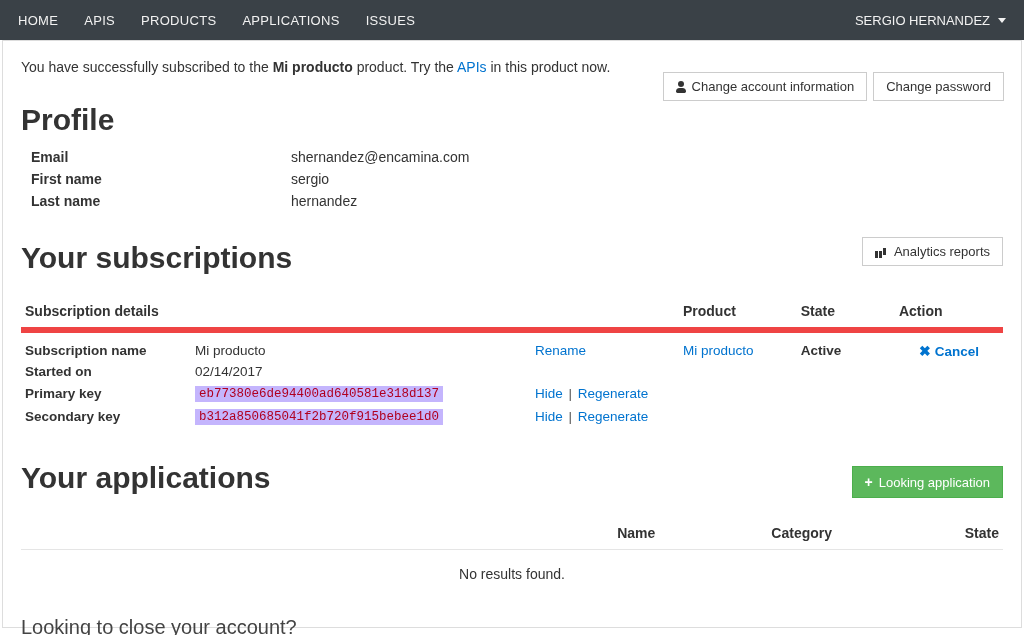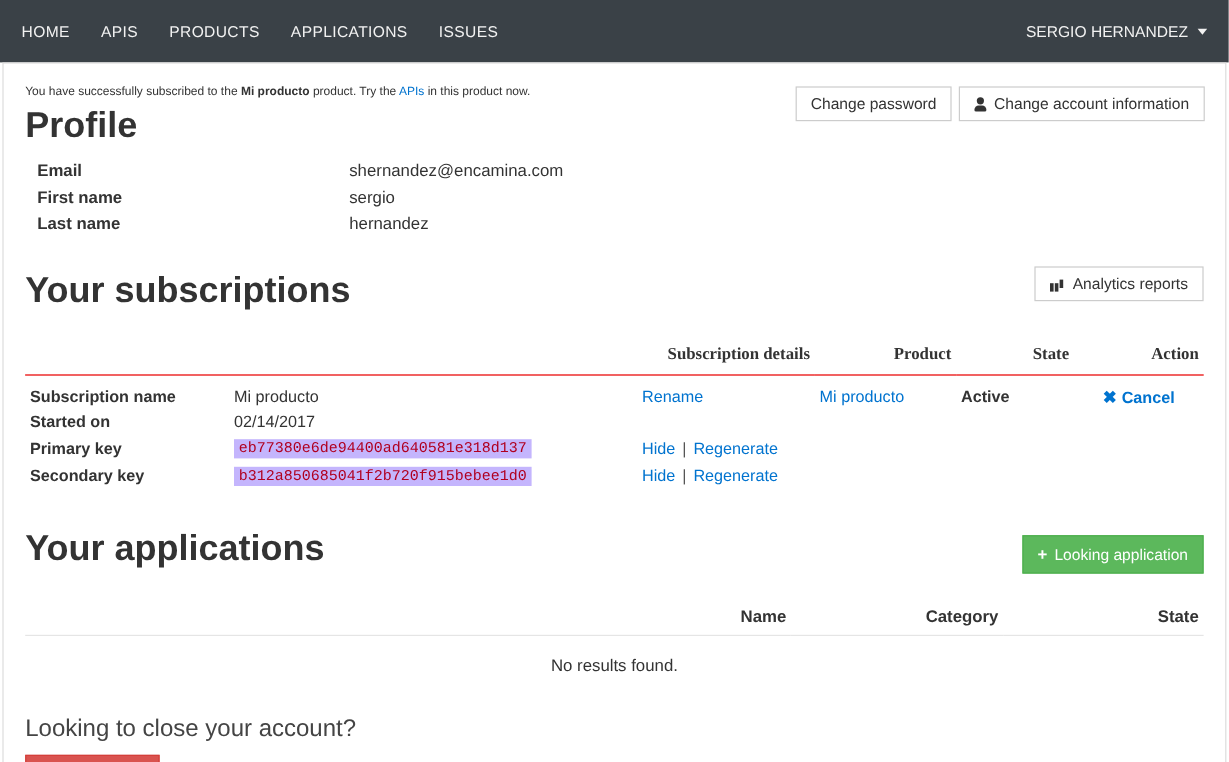--- a/index.html
+++ b/index.html
@@ -12,21 +12,21 @@
       font-size: 14px;
       color: #333;
       background: #fff;
       width: 1024px;
       height: 635px;
       overflow: hidden;
       position: relative;
     }
     .topnav {
       background: #3a4147;
-      height: 52px;
+      height: 40px;
       display: flex;
       align-items: center;
       padding: 0 18px;
       color: #f2f2f2;
       font-size: 13px;
       justify-content: space-between;
     }
     .nav-left {
       display: flex;
       gap: 26px;
@@ -48,22 +48,22 @@
       border-top: 5px solid #f2f2f2;
       margin-left: 2px;
     }
     .page {
       border: 1px solid #ddd;
       margin: 0 2px;
       padding: 18px 18px 28px 18px;
       height: 588px;
     }
     .success-msg {
-      margin-bottom: 6px;
-      font-size: 10px;
+      margin-bottom: 28px;
+      font-size: 14px;
     }
     .top-actions {
       position: absolute;
       top: 72px;
       right: 20px;
       display: flex;
       gap: 6px;
     }
     .btn {
       border: 1px solid #ccc;
@@ -129,25 +129,24 @@
       position: relative;
       top: 2px;
     }
 
     .subs-table {
       width: 100%;
       border-collapse: collapse;
       margin-top: 8px;
     }
     .subs-table th {
-      text-align: right;
+      text-align: left;
       font-weight: 600;
       padding: 8px 4px;
-      border-bottom: 1px solid #ef4444;
-      font-family: Liberation Serif, serif;
+      border-bottom: 6px solid #ef4444;
     }
     .subs-row {
       font-size: 13.5px;
     }
     .subs-cell {
       vertical-align: top;
       padding: 10px 4px 4px 4px;
     }
     .inner-grid {
       display: grid;
@@ -254,25 +253,25 @@
   </div>
   <div class="nav-user">
     <span>SERGIO HERNANDEZ</span>
     <span class="caret-down-icon"></span>
   </div>
 </div>
 
 <div class="page">
 
   <div class="top-actions">
-    <button class="btn">Change password</button>
     <button class="btn">
       <span class="user-icon"></span>
       <span>Change account information</span>
     </button>
+    <button class="btn">Change password</button>
   </div>
 
   <div class="success-msg">
     <span>You have successfully subscribed to the </span><span class="bold">Mi producto</span><span> product. Try the </span><span class="link">APIs</span><span> in this product now.</span>
   </div>
 
   <h1>Profile</h1>
 
   <div class="profile-grid">
     <div class="label">Email</div>

